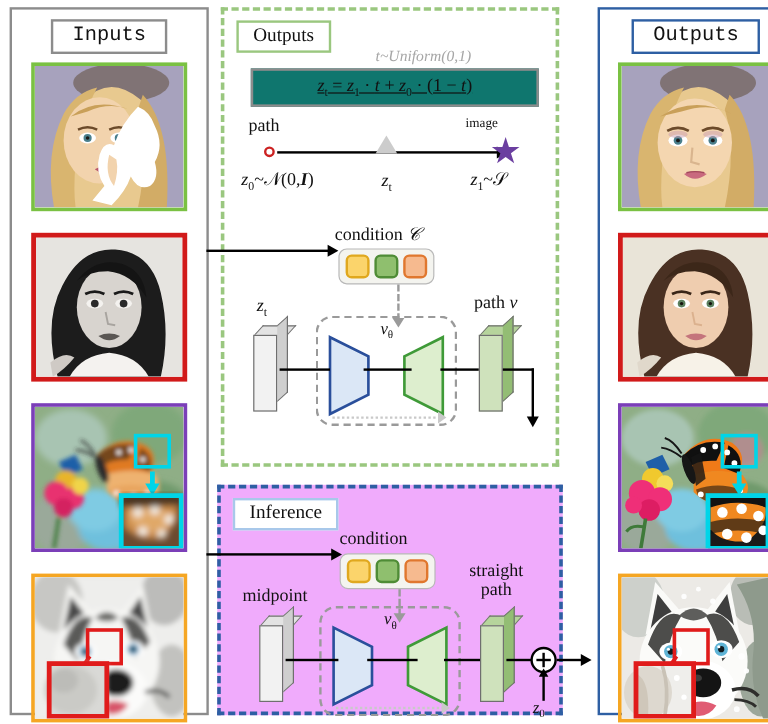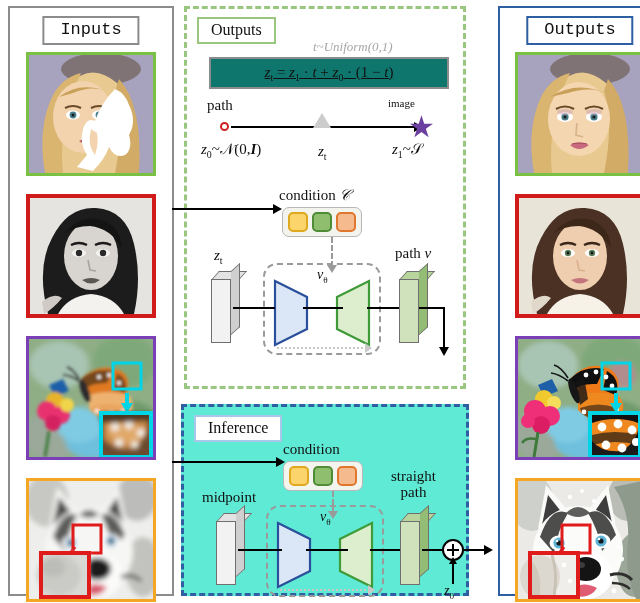--- a/index.html
+++ b/index.html
@@ -44,21 +44,21 @@
 
   
   #train-panel {
     position: absolute; left: 184px; top: 6px;
     width: 282px; height: 383px;
     border: 3px dashed #9ac77f; background: #fff;
   }
   #infer-panel {
     position: absolute; left: 181px; top: 404px;
     width: 288px; height: 192px;
-    border: 3px dashed #2e5fa3; background: #5eead4;
+    border: 3px dashed #2e5fa3; background: #f0abfc;
   }
   .panel-title {
     position: absolute; top: 8px; left: 10px;
     padding: 2px 12px 3px 12px;
     background: #fff; font-size: 16px; color: #111; white-space: nowrap;
   }
   #train-title { border: 2px solid #9ac77f; }
   #infer-title { border: 2px solid #a8c8ea; }
 
   .formula-box {

